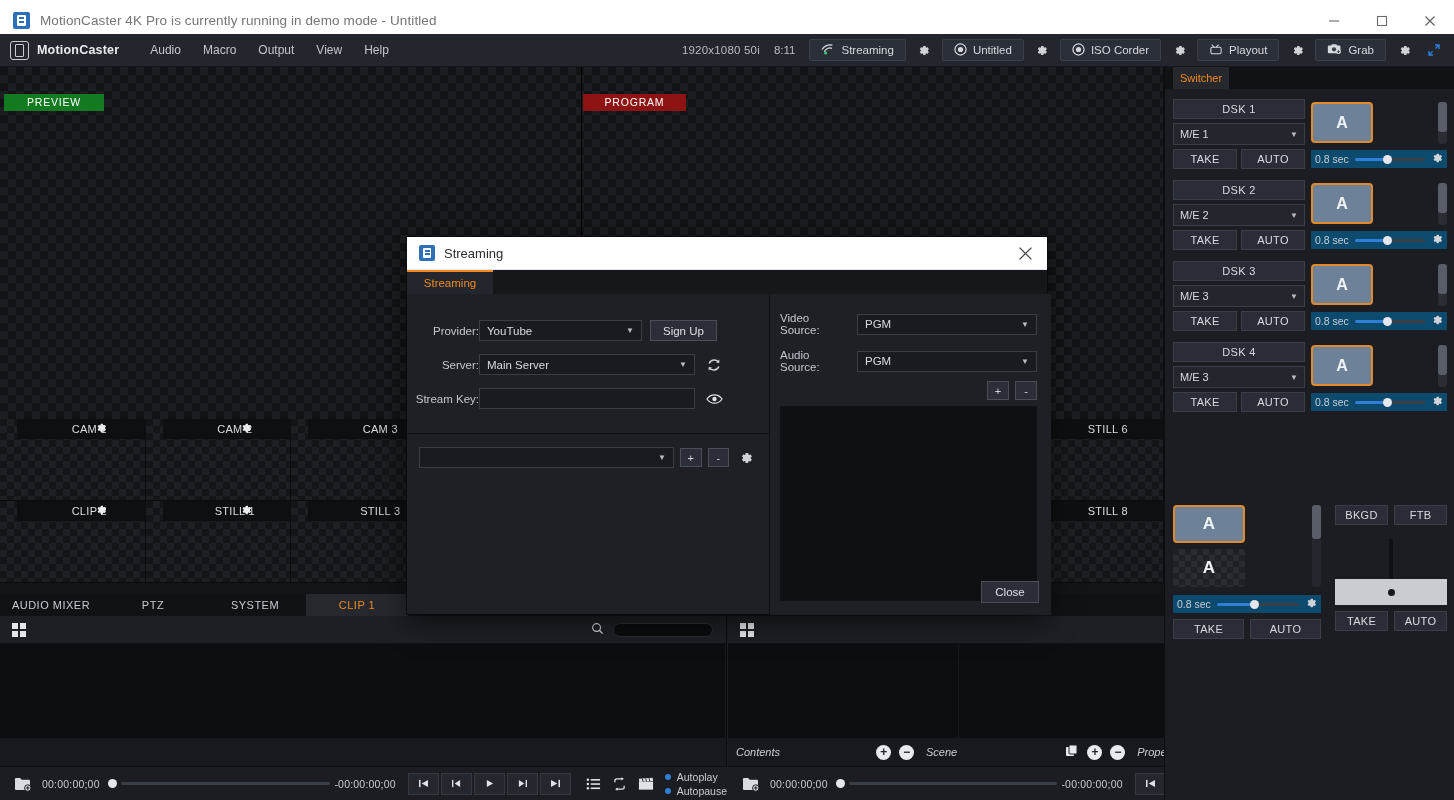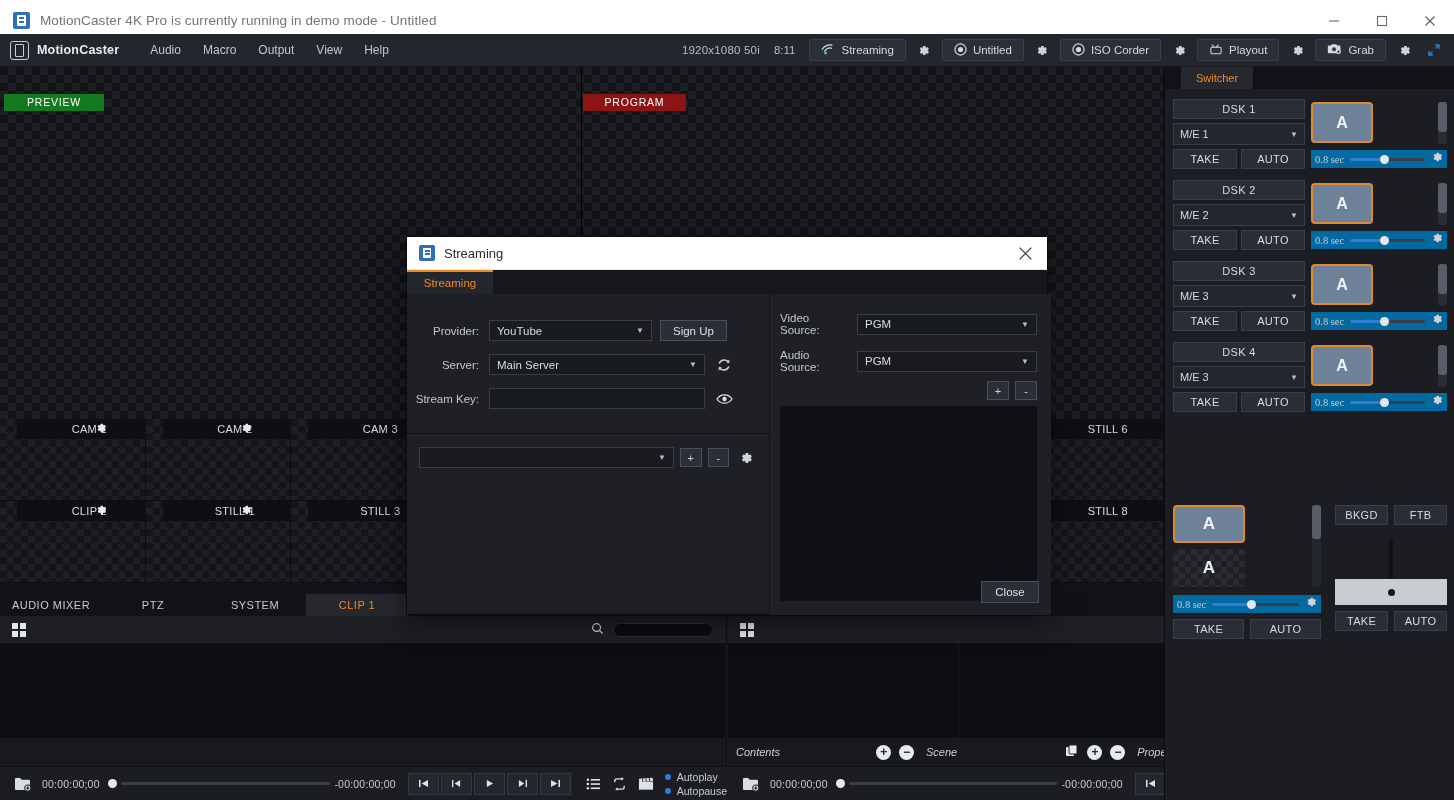--- a/index.html
+++ b/index.html
@@ -170,22 +170,22 @@
   .auto-row{ display:flex;align-items:center;gap:6px; font-size:10.5px; color:#c8ccd2;}
   .dot{ width:6px;height:6px;border-radius:50%;background:#2f7fd8; flex:none;}
 
   
   .switcher{
     position:absolute; left:1164px; top:67px; width:290px; height:733px;
     background:#1b1d23; border-left:1px solid #0c0d10;
   }
   .sw-tabrow{ height:22px; background:#111216; display:flex; }
   .sw-tab{
-    width:72px; display:flex;align-items:center;justify-content:center;
-    font-size:11px; background:#26282e; color:#f08a1e; margin-left:16px;
+    width:56px; display:flex;align-items:center;justify-content:center;
+    font-size:11px; background:#26282e; color:#f08a1e; margin-left:8px;
   }
   .dsk{ position:absolute; left:0; width:290px; height:70px; }
   .dsk-left{ position:absolute; left:8px; top:0; width:132px; }
   .btn-wide{
     height:20px; background:#2a2d35; border:1px solid #3a3e47;
     display:flex;align-items:center;justify-content:center;
     font-size:11px; color:#d8dbe0; letter-spacing:.3px;
   }
   .combo{
     height:22px; margin-top:4px; background:#23262d; border:1px solid #3a3e47;
@@ -202,21 +202,21 @@
     color:#eef2f6; font-size:16px; font-weight:bold;
   }
   .thumb-wrap{ position:relative; height:47px; padding-top:3px; }
   .thumb-scroll{
     position:absolute; right:0; top:3px; width:9px; height:42px;
     background:#2a2d34; border-radius:3px;
   }
   .thumb-scroll i{ display:block; width:9px;height:30px;background:#585d67;border-radius:3px;}
   .rate-row{
     display:flex; align-items:center; gap:6px; height:18px; margin-top:4px;
-    background:#0369a1; padding:0 4px;font-family:Liberation Serif, serif;
+    background:#0c4a6e; padding:0 4px;
   }
   .rate-label{ font-size:10.5px; color:#c9cdd3; white-space:nowrap;}
   .rate-track{ position:relative; flex:1; height:3px; background:#3a3e46; border-radius:2px;}
   .rate-fill{ position:absolute;left:0;top:0;height:3px;width:44%;background:#2f7fd8;border-radius:2px;}
   .rate-knob{ position:absolute; left:40%; top:-3px; width:9px;height:9px;border-radius:50%;background:#e4e7eb;}
 
   
   .me-block{ position:absolute; left:0; top:438px; width:290px; height:140px; }
   .me-left{ position:absolute; left:8px; top:0; width:148px; }
   .me-prev{
@@ -263,21 +263,21 @@
   .dlg-ico:after{content:"";position:absolute;left:5.5px;top:5px;width:5px;height:2px;background:#2d6fb8;box-shadow:0 3px 0 #2d6fb8;}
   .dlg-name{ font-size:13px; color:#2b2b2b; }
   .dlg-close{ margin-left:auto; width:44px;height:33px;display:flex;align-items:center;justify-content:center;color:#444;}
   .dlg-tabs{ height:24px; background:#15171b; display:flex; align-items:stretch; }
   .dlg-tab{ width:86px; background:#23262d; color:#f08a1e; font-size:11.5px;
     display:flex;align-items:center;justify-content:center; border-top:2px solid #f08a1e;}
   .dlg-body{ display:flex; height:321px; }
   .dlg-lcol{ width:363px; border-right:1px solid #101116; position:relative; }
   .dlg-rcol{ flex:1; position:relative; background:#1e2026; }
   .frow{ display:flex; align-items:center; margin-bottom:13px; }
-  .flabel{ width:72px; text-align:right; margin-right:10px; font-size:11.5px; color:#c3c7cd; }
+  .flabel{ width:72px; text-align:right; font-size:11.5px; color:#c3c7cd; }
   .finput{
     height:21px; background:#191b20; border:1px solid #393d45; color:#d9dce1;
     display:flex; align-items:center; padding:0 7px; font-size:11.5px;
   }
   .finput .caret{ margin-left:auto; font-size:8px; color:#b9bdc3;}
   .fbtn{
     height:21px; background:#2b2e36; border:1px solid #4a4e57; color:#dde0e5;
     display:flex;align-items:center;justify-content:center; font-size:11.5px; padding:0 12px;
   }
   .iconbtn{ width:22px;height:21px; display:flex;align-items:center;justify-content:center; color:#dfe2e6; }

